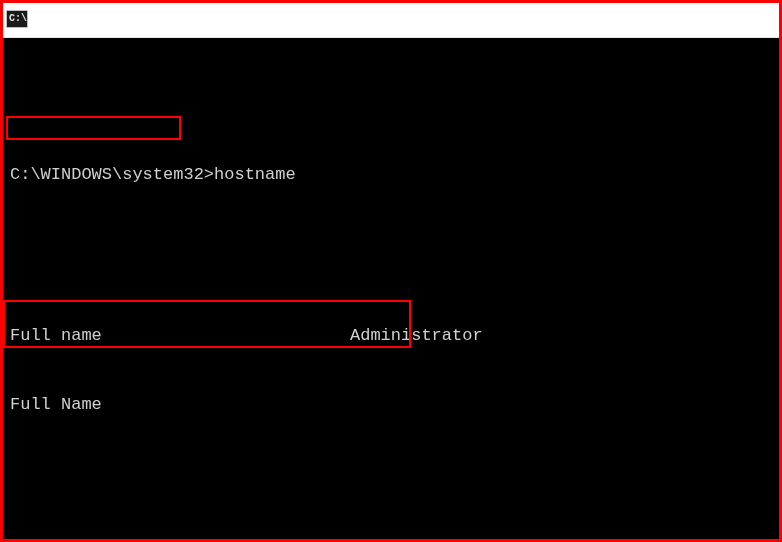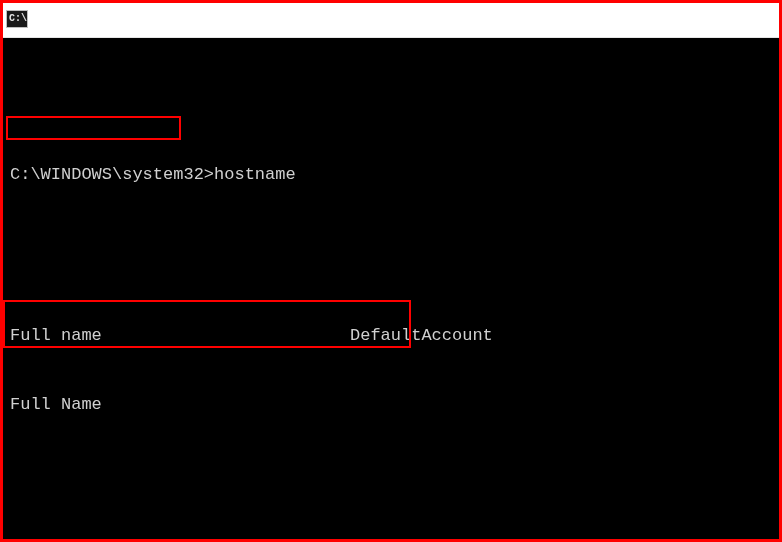--- a/index.html
+++ b/index.html
@@ -78,21 +78,21 @@
   <div class="appicon">
       <span class="caret">C:\</span>
     </div>
 </div>
 
 <div class="terminal">
   <div>&nbsp;</div>
   <div><span>C:\WINDOWS\system32&gt;</span><span>hostname</span></div>
   <div>&nbsp;</div>
 
-  <div class="row"><span class="col1">Full name</span><span class="col2">DefaultAccount</span></div>
+  <div class="row"><span class="col1">Full name</span><span class="col2">Administrator</span></div>
   <div class="row"><span class="col1">Full Name</span><span class="col2"></span></div>
   
   
   
   
   
   
   
   
   

